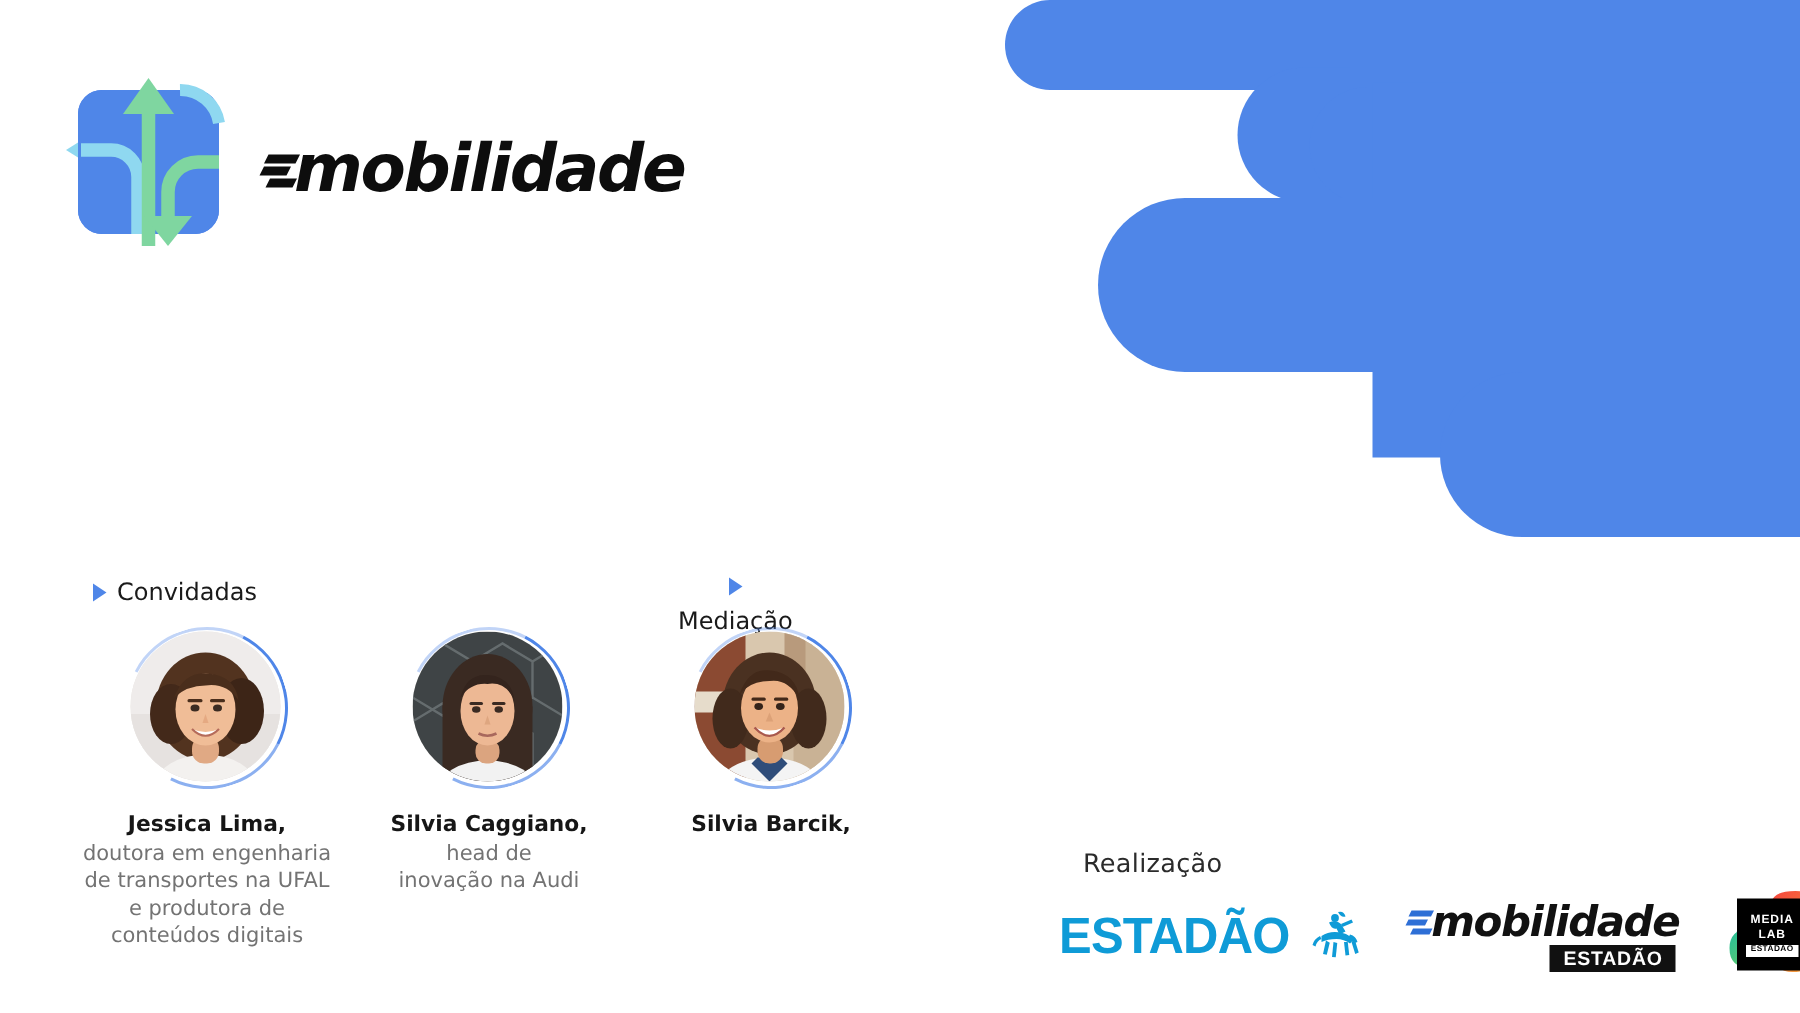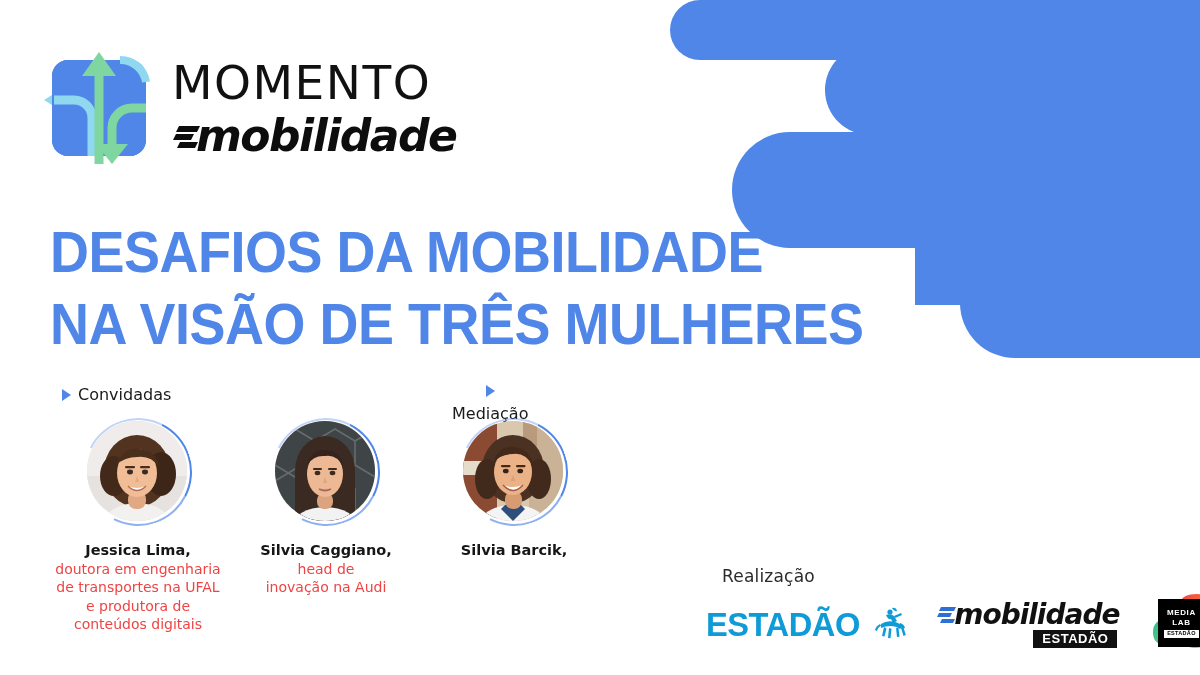--- a/index.html
+++ b/index.html
@@ -169,21 +169,21 @@
     font-weight: 700;
     color: #161616;
     text-align: right;
     line-height: 1.25;
   }
   .speaker-role {
     margin-top: 1px;
     font-family: "DejaVu Sans", sans-serif;
     font-size: 14px;
     font-weight: 400;
-    color: #ef4444;
+    color: #737373;
     text-align: center;
     line-height: 1.3;
     white-space: pre-line;
   }
 
   
   .footer {
     position: absolute;
     left: 706px;
     top: 566px;
@@ -335,38 +335,33 @@
         <path d="M102 56 H88 A20 20 0 0 0 68 76 V104" stroke="#7FD6A0" stroke-width="9" fill="none"></path>
 
         <line x1="55" y1="112" x2="55" y2="18" stroke="#7FD6A0" stroke-width="9"></line>
         <path d="M55 0 L72 24 L38 24 Z" fill="#7FD6A0"></path>
 
         <path d="M68 112 L84 92 L52 92 Z" fill="#7FD6A0"></path>
       </svg>
     </div>
 
     <div class="brand-word">
-      <div class="brand-momento">MOMENTO</div>
       <div class="brand-mobilidade-row">
         <svg width="28" height="34" viewBox="0 0 28 34" aria-hidden="true">
           <g fill="#0d0d0d">
             <path d="M7 7 L28 7 L25 13 L4 13 Z"></path>
             <path d="M4 15 L22 15 L19 21 L1 21 Z"></path>
             <path d="M8 23 L26 23 L23 29 L5 29 Z"></path>
           </g>
         </svg>
         <div class="brand-mobilidade">mobilidade</div>
       </div>
     </div>
   </div>
 
-  <div class="headline">
-    <div class="headline-line">DESAFIOS DA MOBILIDADE</div>
-    <div class="headline-line">NA VISÃO DE TRÊS MULHERES</div>
-  </div>
 
   <div class="section-label label-convidadas">
     <span class="tri"></span>
     <span>Convidadas</span>
   </div>
   <div class="section-label label-mediacao">
     <span class="tri"></span>
     <span>Mediação</span>
   </div>
 

